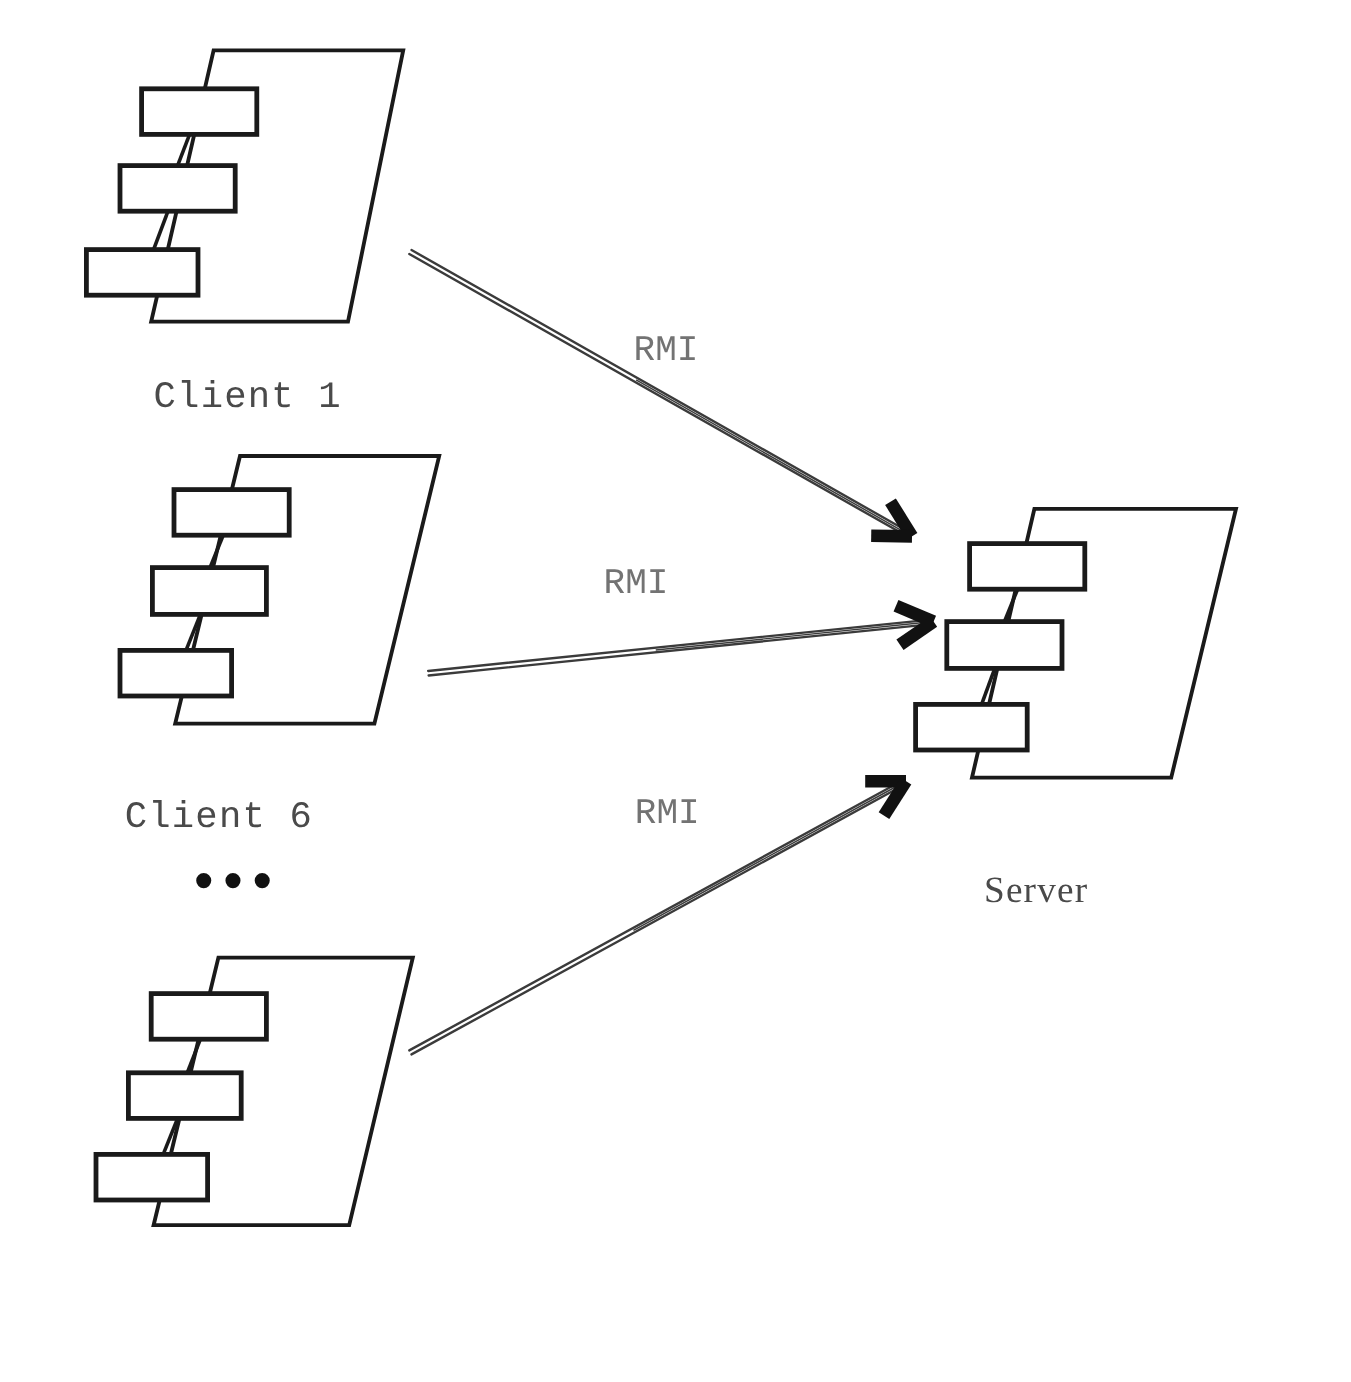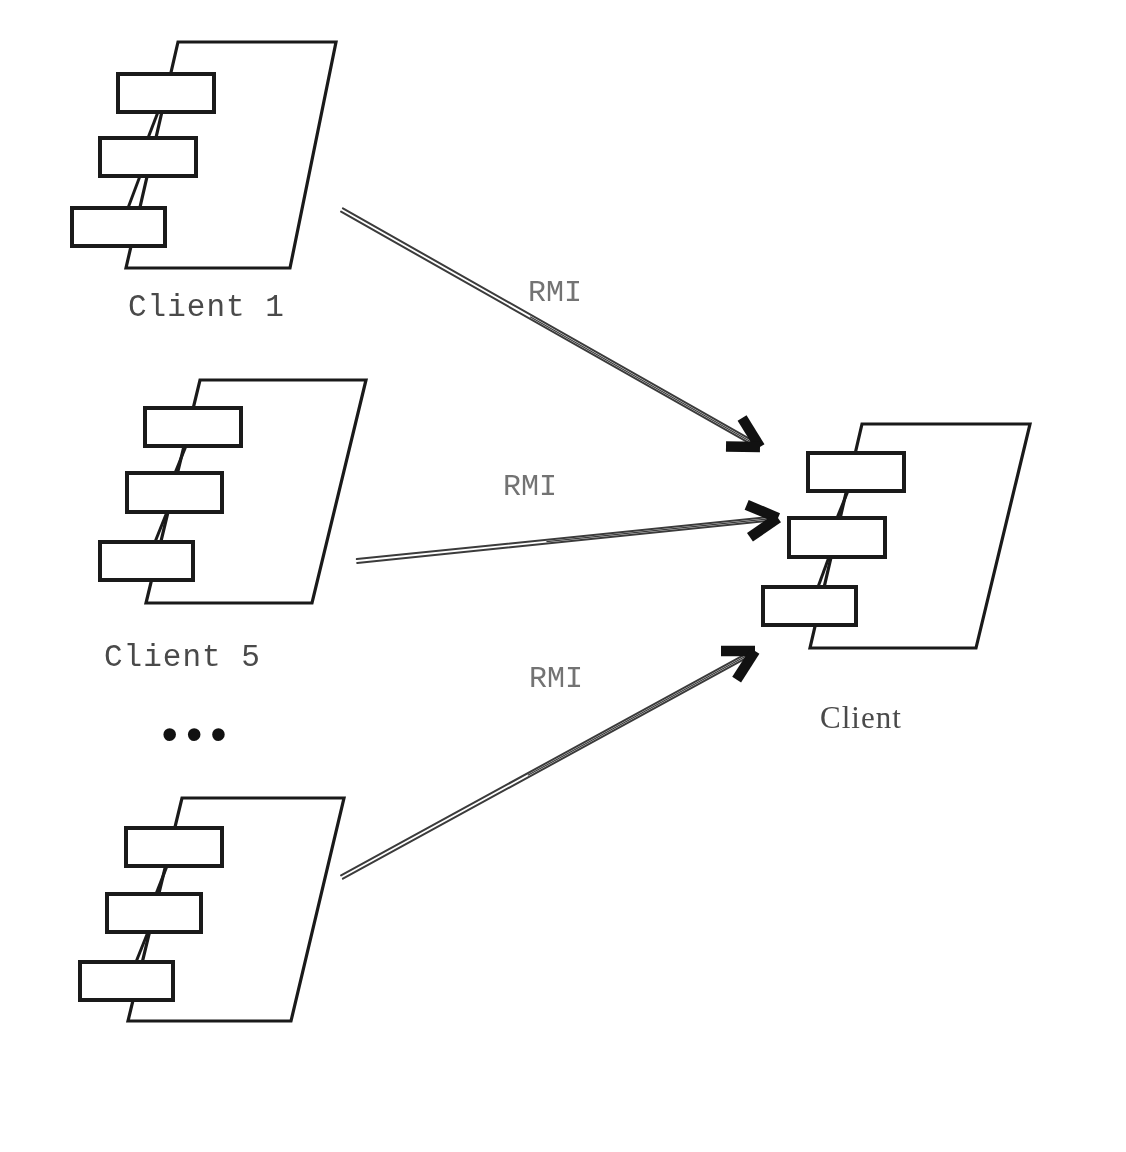--- a/index.html
+++ b/index.html
@@ -27,20 +27,21 @@
     height: 1152px;
   }
   .node-label {
     position: absolute;
     font-family: "Liberation Mono", "DejaVu Sans Mono", monospace;
     font-size: 31px;
     color: #4a4a4a;
     letter-spacing: 1px;
     white-space: nowrap;
     user-select: none;
+    margin-top: 24px;
   }
   .server-label {
     font-family: "Liberation Serif", "DejaVu Serif", serif;
     font-size: 31px;
     color: #4a4a4a;
     letter-spacing: 1px;
   }
   .edge-label {
     position: absolute;
     font-family: Liberation Mono, monospace;
@@ -124,22 +125,22 @@
           <line x1="848" y1="491" x2="837" y2="518" stroke="#1a1a1a" stroke-width="3"></line>
           <line x1="829" y1="557" x2="818" y2="587" stroke="#1a1a1a" stroke-width="3"></line>
           <rect x="808" y="453" width="96" height="38" fill="#ffffff" stroke="#1a1a1a" stroke-width="4"></rect>
           <rect x="789" y="518" width="96" height="39" fill="#ffffff" stroke="#1a1a1a" stroke-width="4"></rect>
           <rect x="763" y="587" width="93" height="38" fill="#ffffff" stroke="#1a1a1a" stroke-width="4"></rect>
         </g>
       </g>
   </svg>
 
   <div class="node-label" id="label-client-1" style="left: 128px; top: 290px;">Client 1</div>
-  <div class="node-label" id="label-client-2" style="left: 104px; top: 640px;">Client 5</div>
-  <div class="node-label server-label" id="label-server" style="left: 820px; top: 700px;">Client</div>
+  <div class="node-label" id="label-client-2" style="left: 104px; top: 640px;">Client 6</div>
+  <div class="node-label server-label" id="label-server" style="left: 820px; top: 700px;">Server</div>
 
   <div class="edge-label" id="edge-label-0" style="left: 528px; top: 276px;">RMI</div>
   <div class="edge-label" id="edge-label-1" style="left: 503px; top: 470px;">RMI</div>
   <div class="edge-label" id="edge-label-2" style="left: 529px; top: 662px;">RMI</div>
 
   <div class="ellipsis-dots" id="ellipsis" style="left: 162px; top: 712px;">•••</div>
 
 </div>
 
 </body></html>

